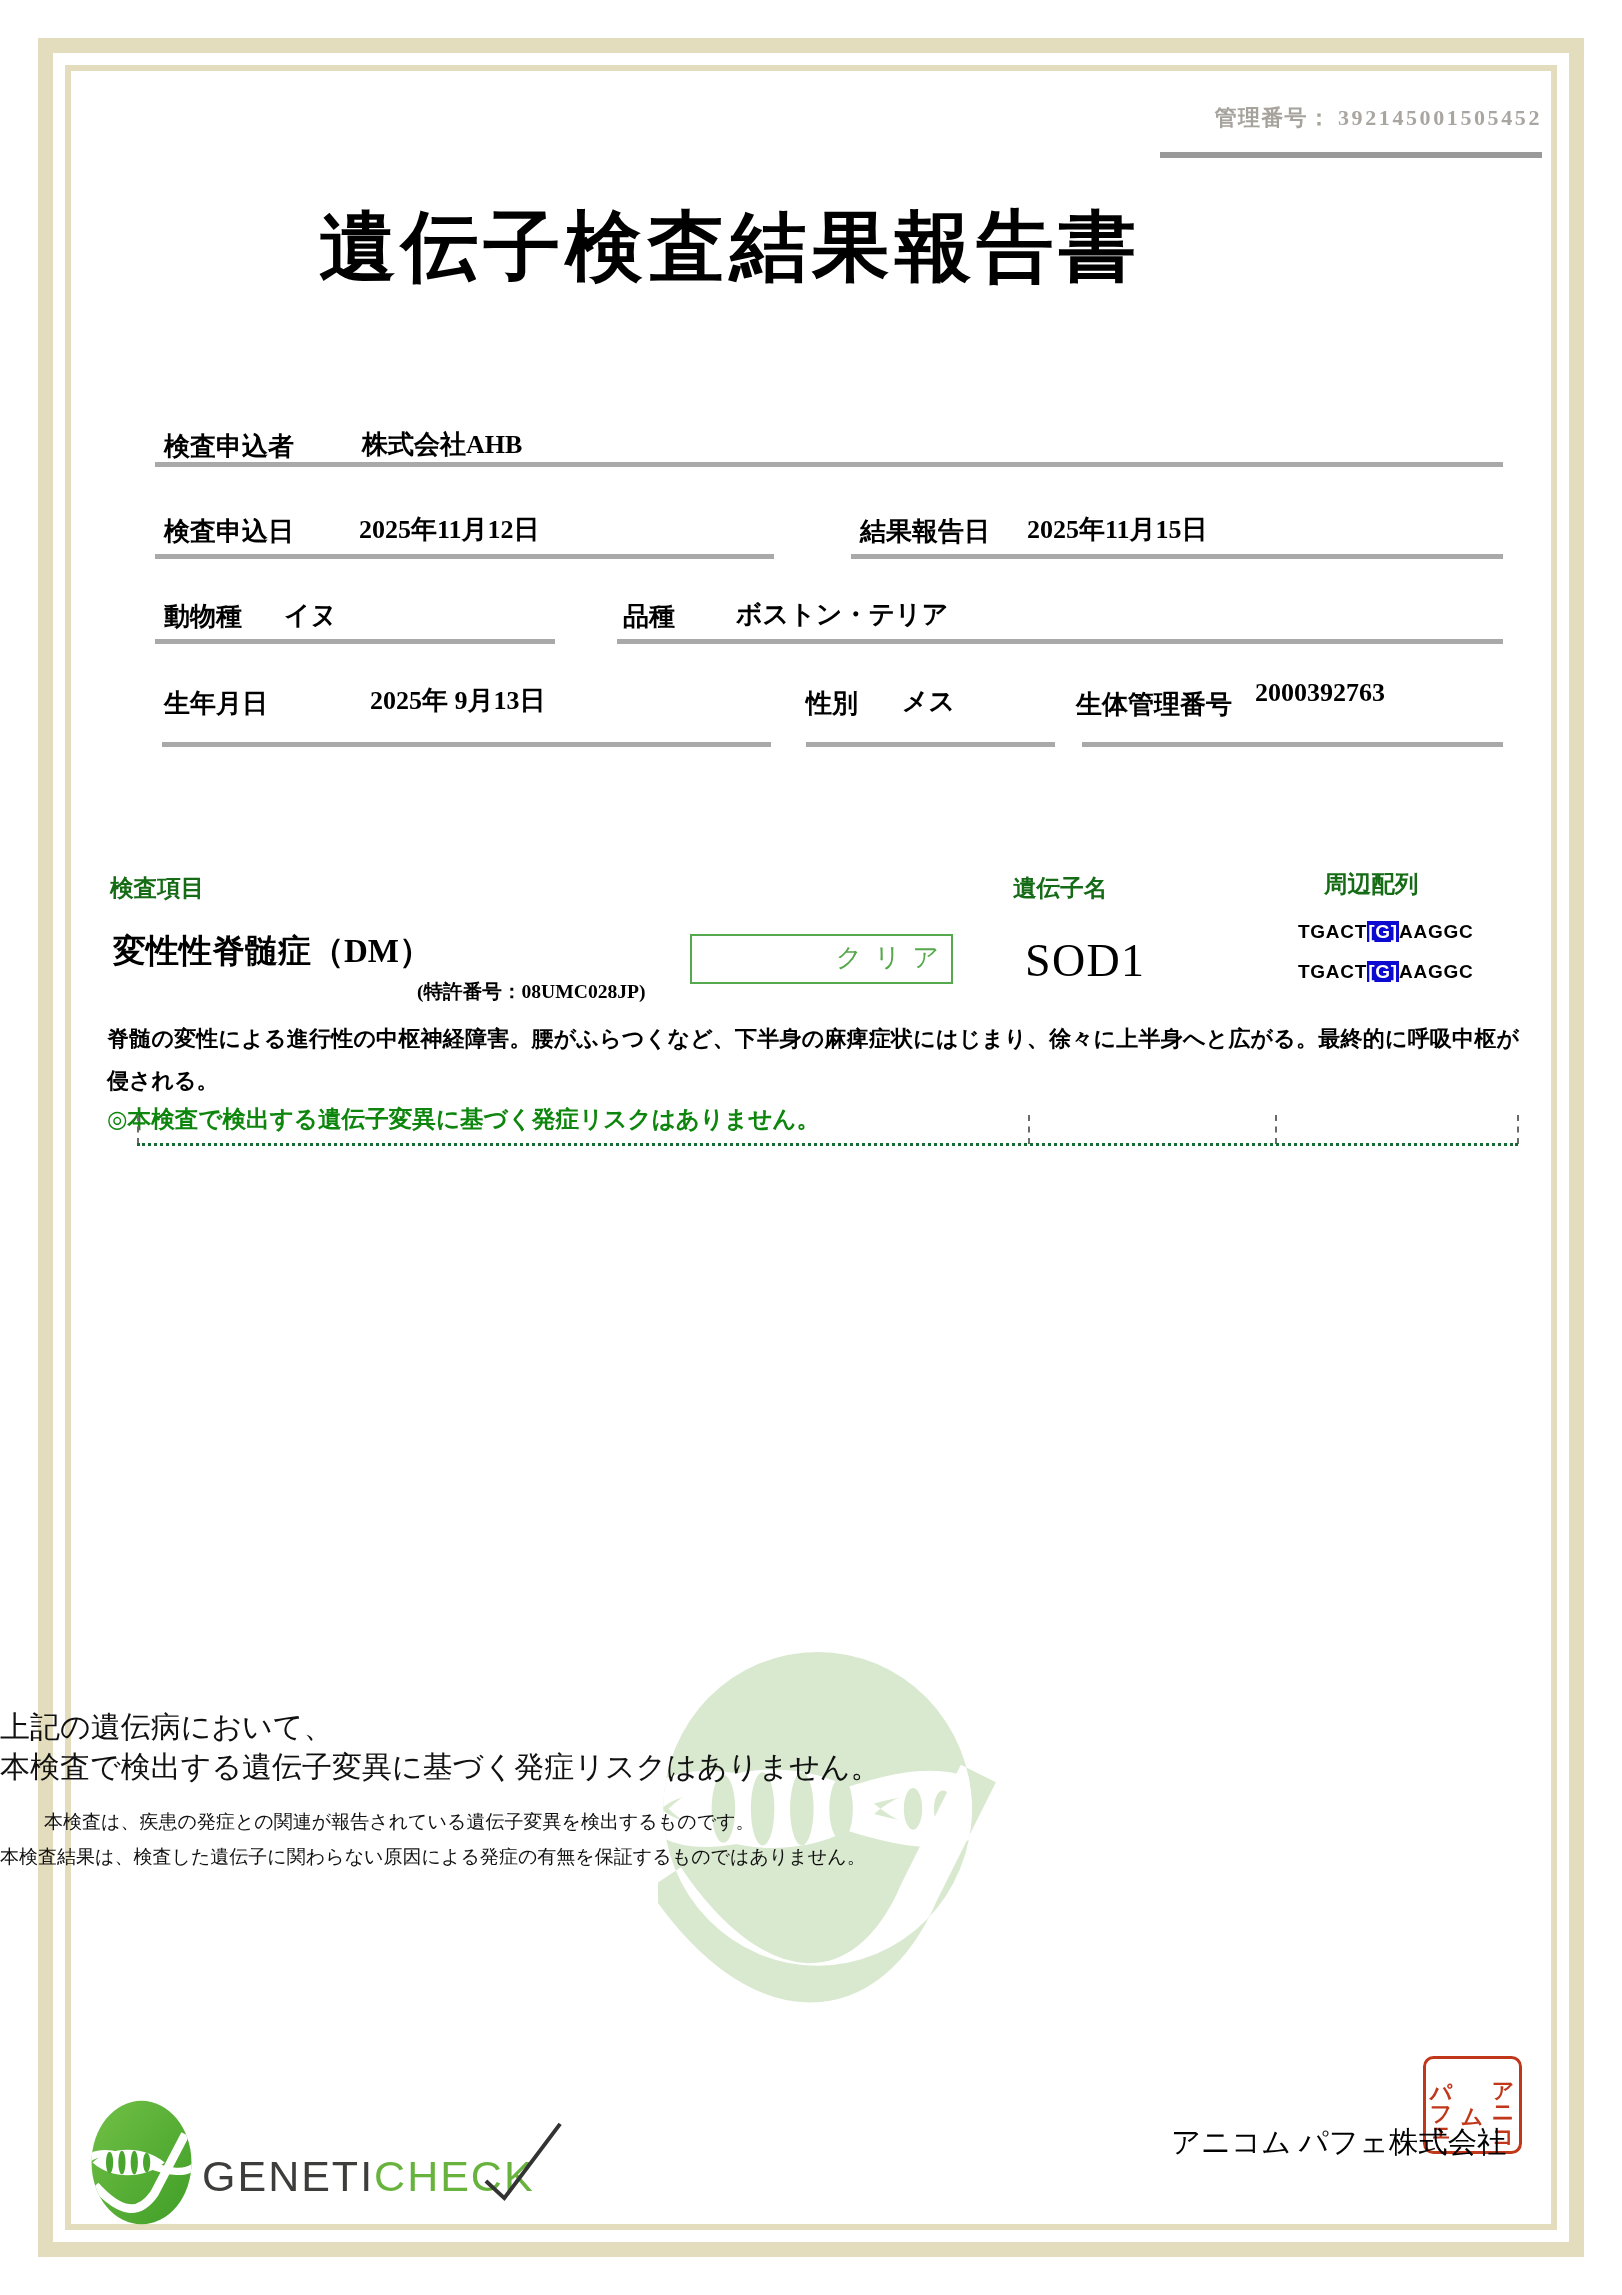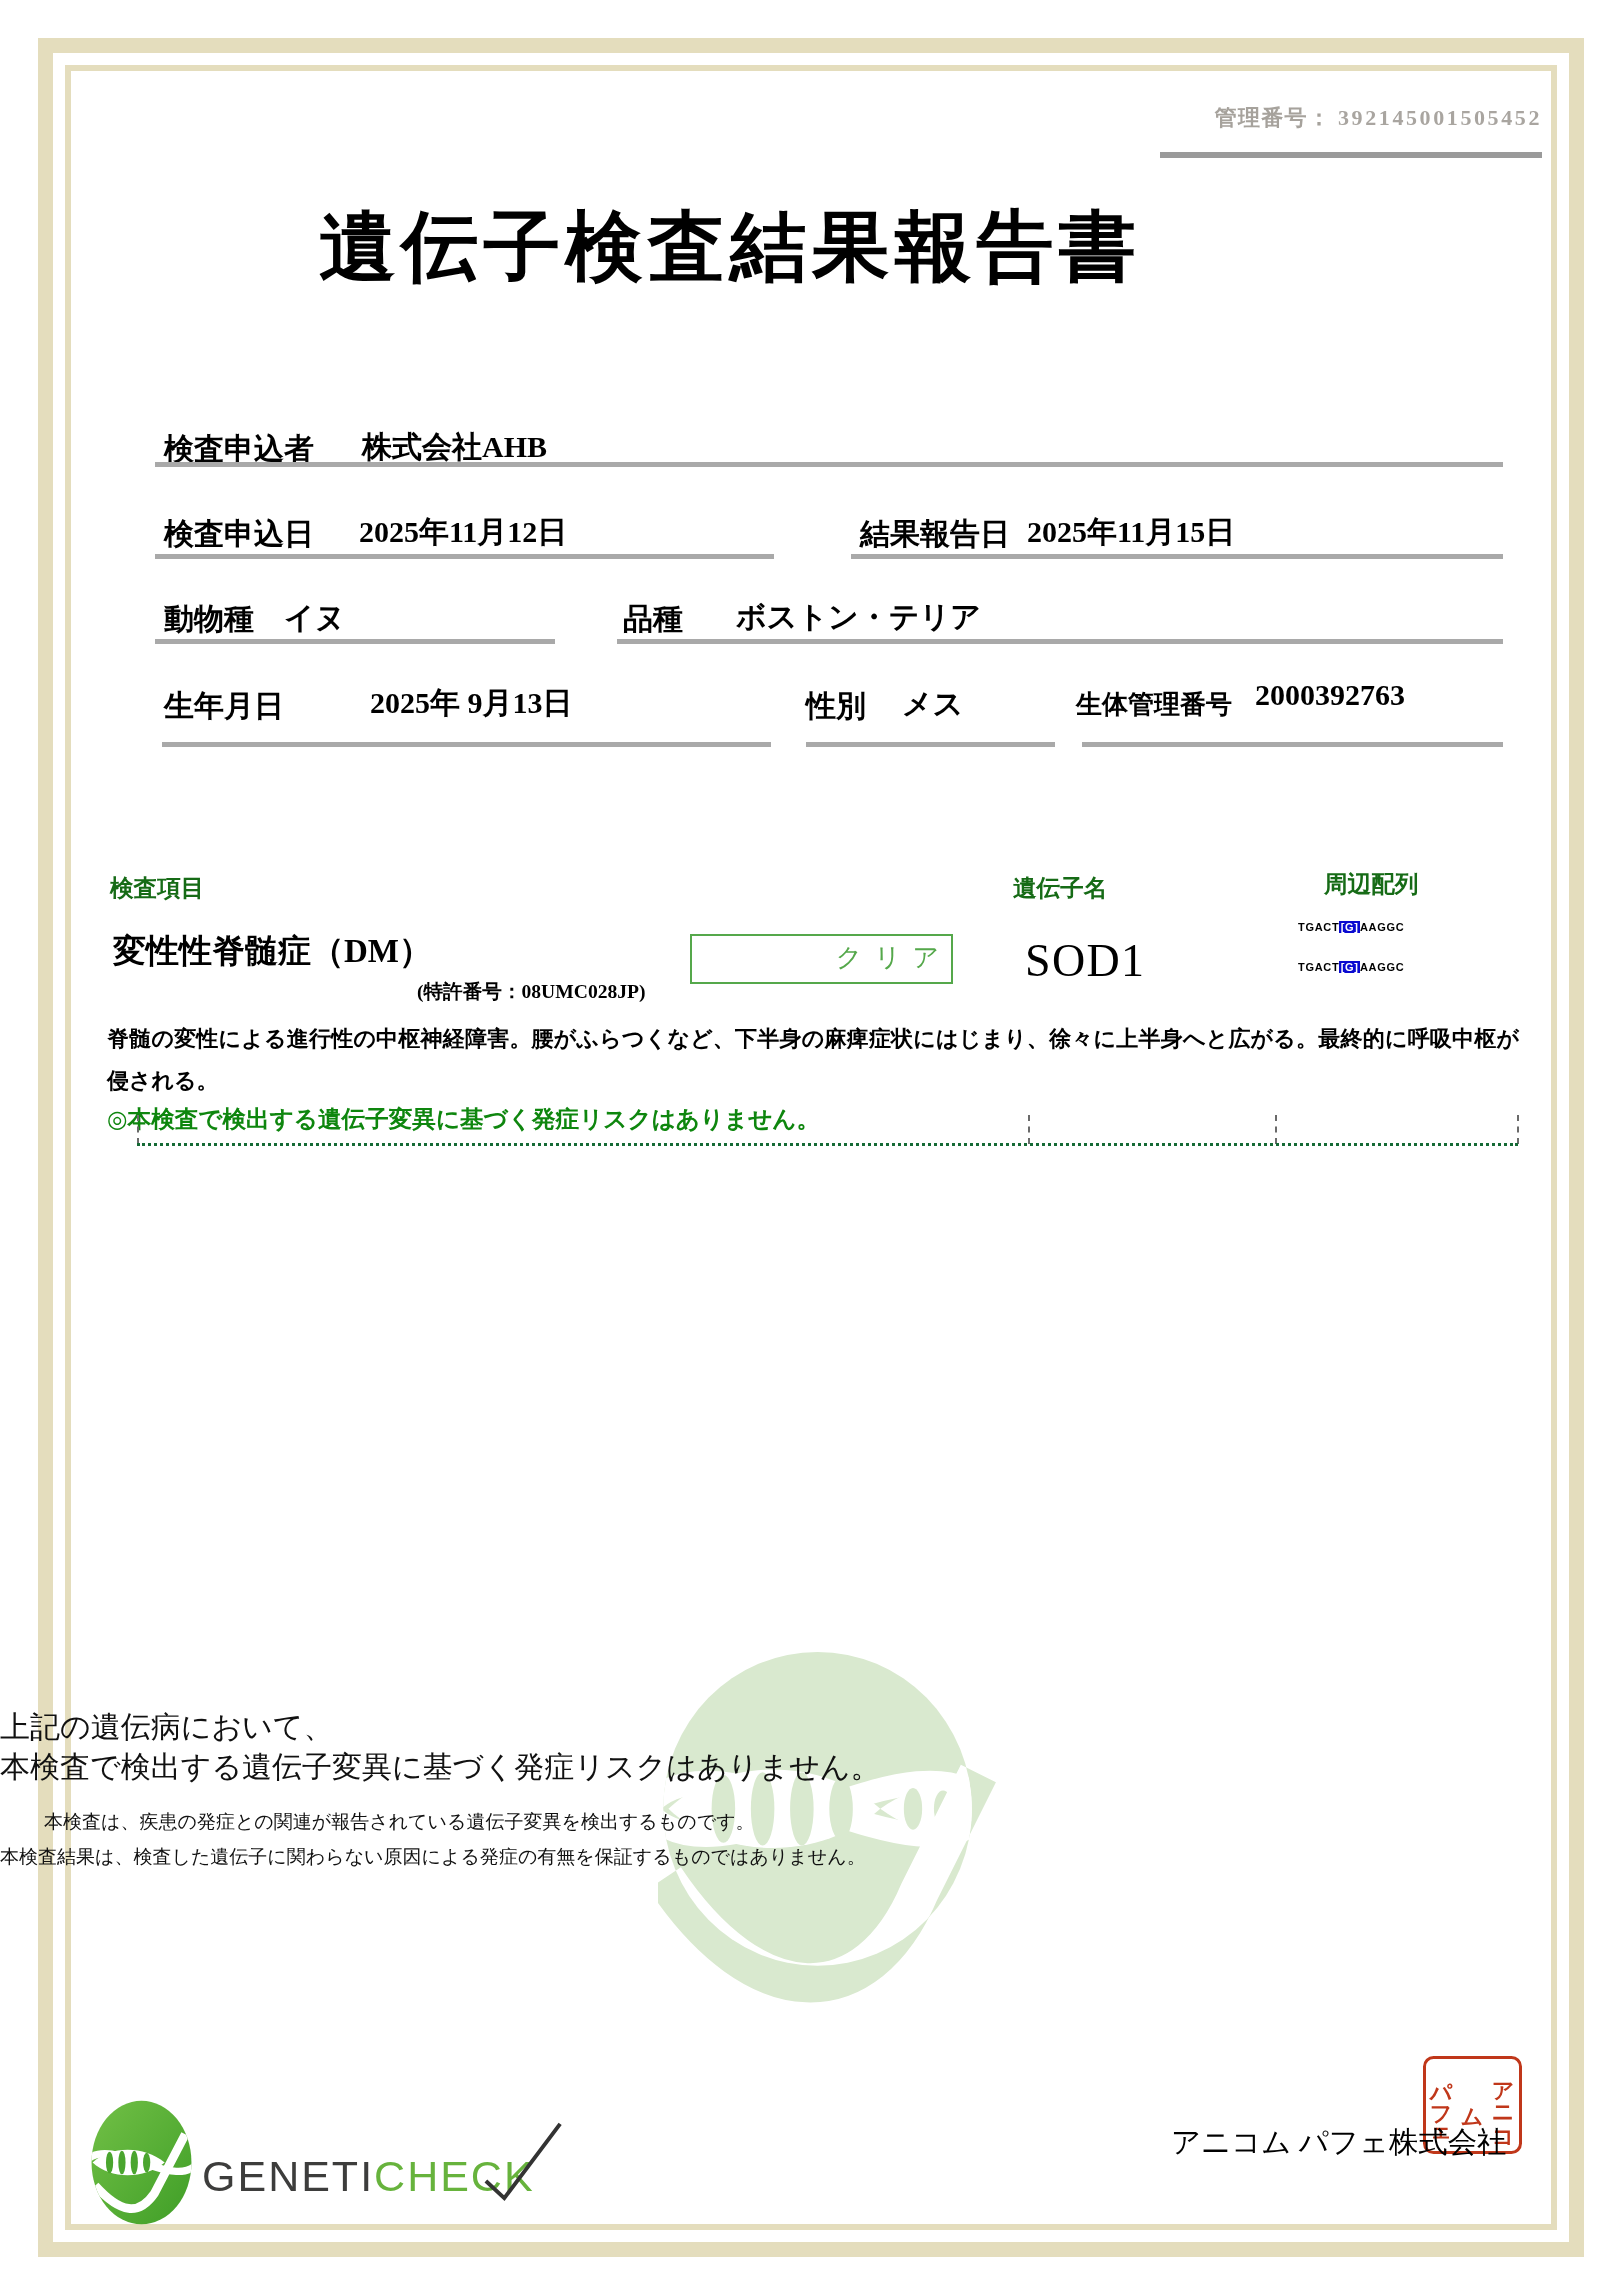--- a/index.html
+++ b/index.html
@@ -15,32 +15,32 @@
 
   
   .mgmt{top:103px;right:80px;font-size:22px;font-weight:700;color:#a6a29c;letter-spacing:1.3px;}
   .mgmt-num{letter-spacing:2.6px;color:#a9a5a0;}
   .mgmt-line{top:152px;left:1160px;width:382px;height:5.9px;background:#9a9a9a;}
 
   
   .title{top:196px;left:0;width:1460px;text-align:center;font-size:77px;font-weight:600;letter-spacing:5.2px;}
 
   
-  .flabel,.fvalue{font-size:30px;font-weight:700;white-space:nowrap;}
+  .flabel,.fvalue{font-size:26px;font-weight:700;white-space:nowrap;}
   .uline{height:5.2px;background:#a9a9a9;}
 
   
   .green-h{font-size:23.6px;font-weight:700;color:#166b16;white-space:nowrap;}
   .disease{font-size:33px;font-weight:700;white-space:nowrap;}
   .patent{font-size:19.6px;font-weight:700;white-space:nowrap;}
   .clear-box{left:690px;top:934px;width:263px;height:50px;box-sizing:border-box;
              border:2.6px solid #55a84b;text-align:right;line-height:43px;
              font-size:26px;color:#55a84b;letter-spacing:11.8px;font-weight:400;}
   .gene{font-size:46px;font-weight:500;letter-spacing:1.3px;}
-  .seq{font-size:11px;font-weight:700;font-family:"Liberation Sans","DejaVu Sans",sans-serif;
+  .seq{font-size:19px;font-weight:700;font-family:"Liberation Sans","DejaVu Sans",sans-serif;
        letter-spacing:0.7px;white-space:nowrap;}
   .seq-mid{background:#0a0ad0;color:#ffffff;padding:0 1.3px;}
   .desc{left:107px;top:1018px;width:1412px;font-size:22px;font-weight:700;line-height:42px;text-align:justify;}
   .risk{left:107px;top:1103px;font-size:23.6px;font-weight:700;color:#0e860e;white-space:nowrap;}
   .vdash{width:0;height:29px;border-left:2px dashed #6a6a6a;top:1115px;}
   .hdots{left:137px;top:1143px;width:1381px;height:0;border-top:3.3px dotted #156a35;}
 
   
   .stmt{left:0;width:1622px;text-align:left;font-family:"Liberation Sans","DejaVu Sans",sans-serif;
         color:#111;white-space:nowrap;}

